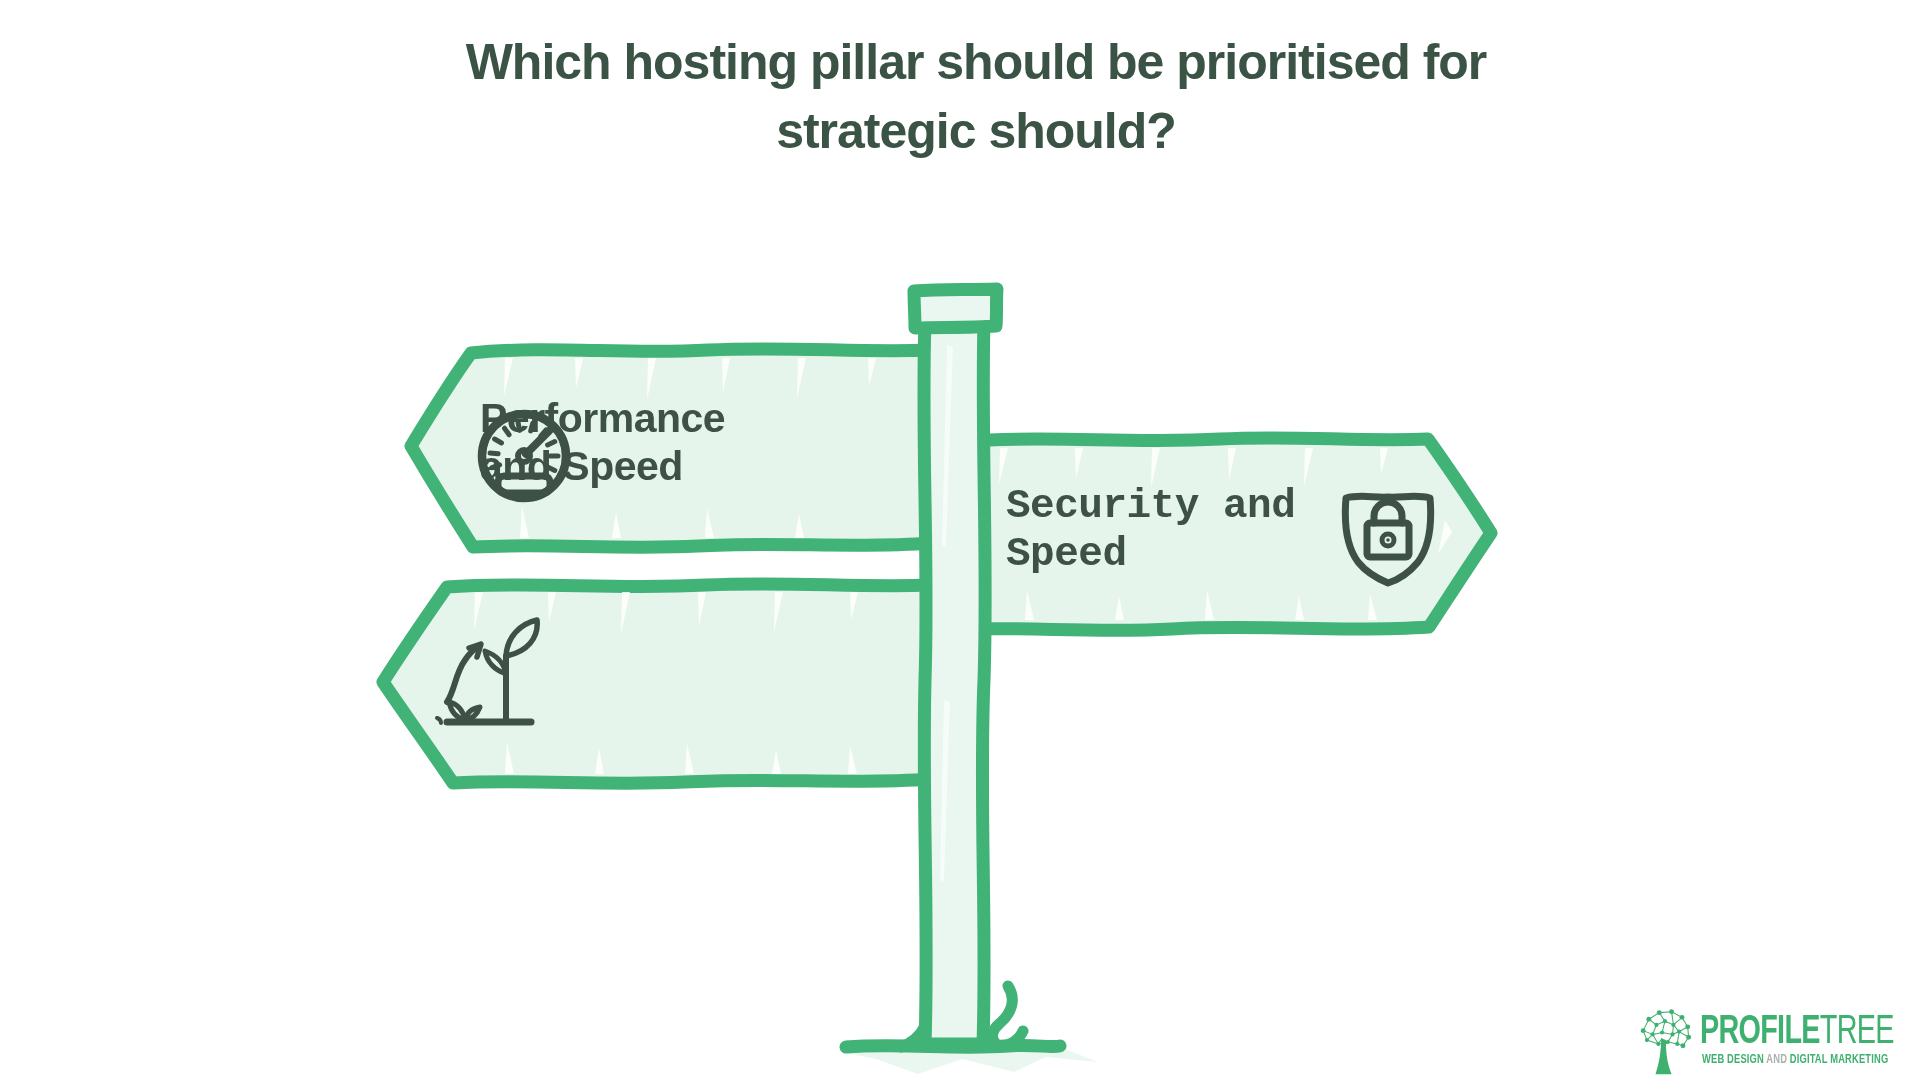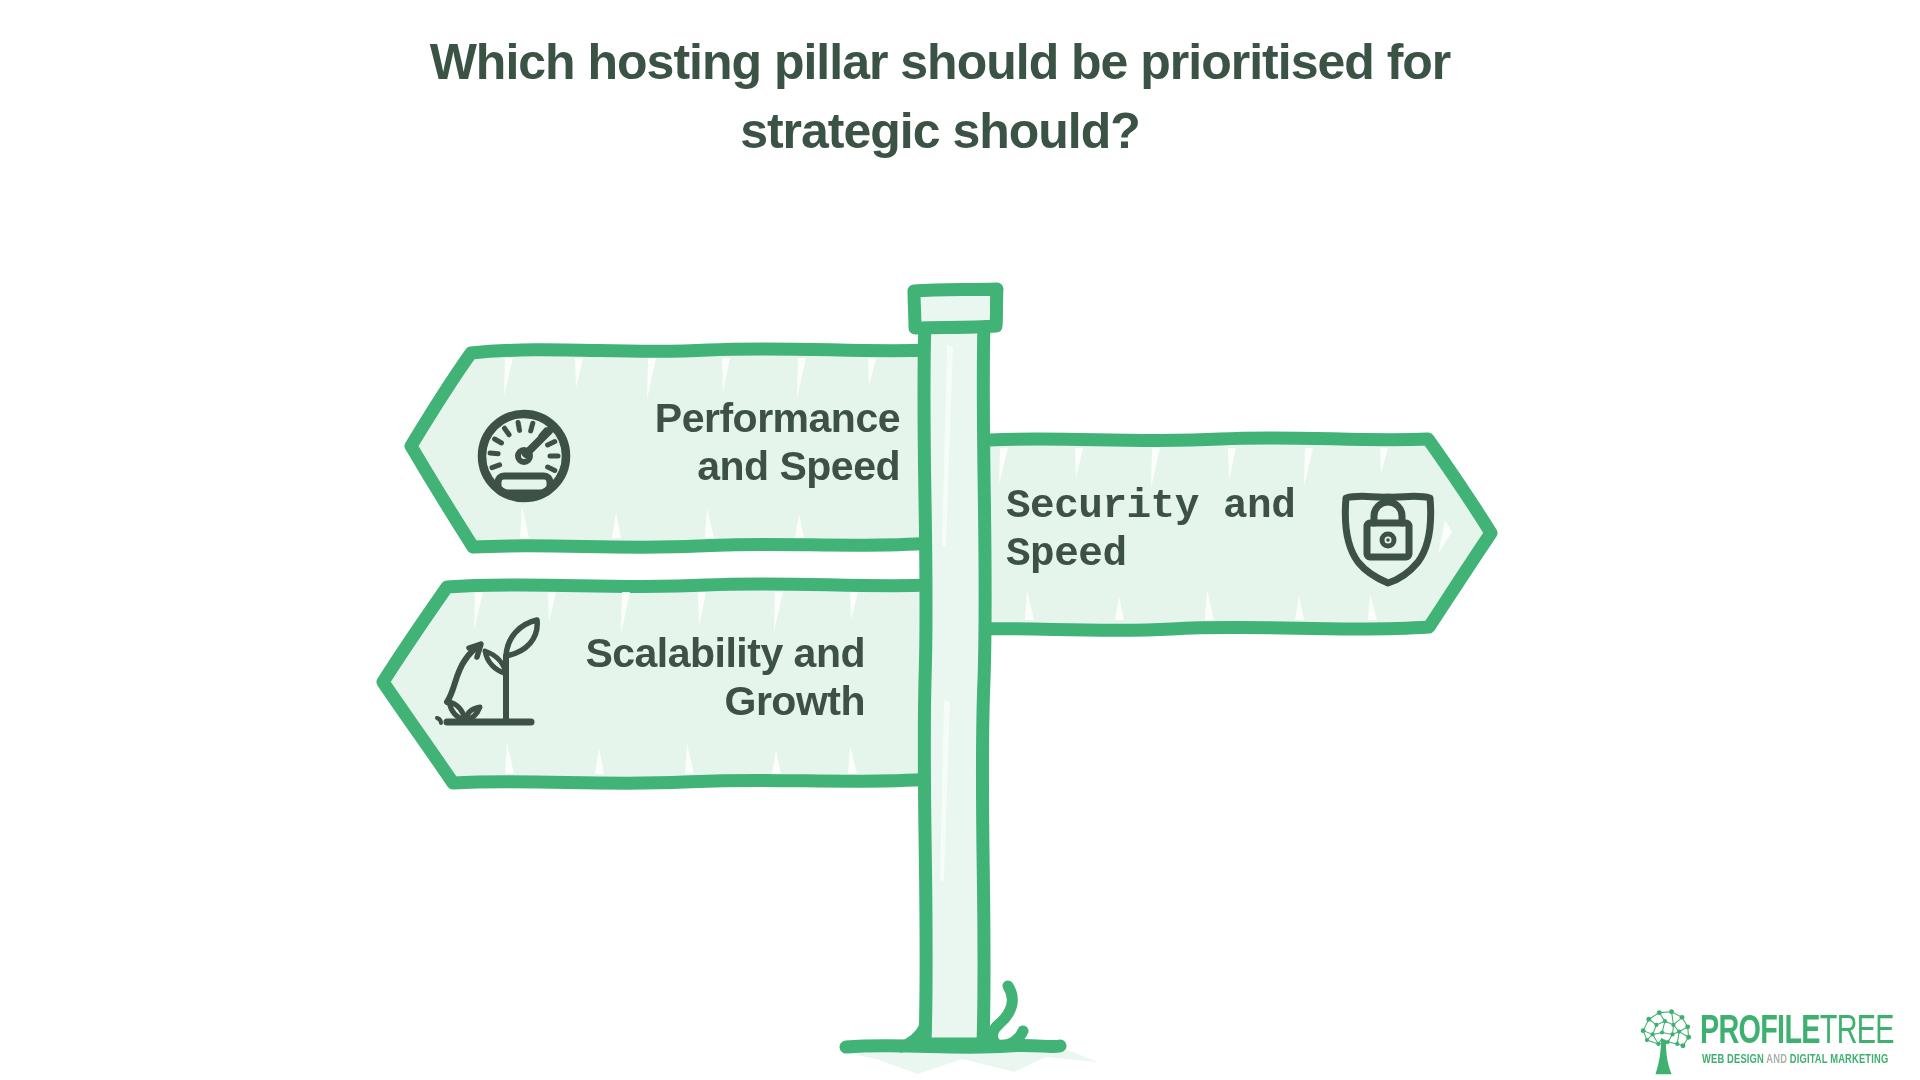--- a/index.html
+++ b/index.html
@@ -15,20 +15,21 @@
   html,body{margin:0;padding:0;}
   body{font-family:"Liberation Sans",sans-serif;background:#fff;}
   .canvas{
     position:relative;width:1920px;height:1080px;background:#ffffff;overflow:hidden;
   }
   .title{
     position:absolute;top:28px;left:0;width:1880px;
     text-align:center;
     font-weight:700;font-size:50px;line-height:69px;letter-spacing:-1px;
     color:var(--title-color,#3a5345);
+    padding-left:36px;
   }
   .signpost-svg{position:absolute;left:0;top:0;}
   .sign-shape{
     fill:var(--sign-fill,#e6f5ec);
     stroke:var(--accent-green,#41b376);
     stroke-width:13;stroke-linejoin:round;
   }
   .pole-shape{
     fill:var(--pole-fill,#e9f7f0);
     stroke:var(--accent-green,#41b376);
@@ -44,21 +45,21 @@
   .icon-stroke{
     fill:none;stroke:var(--text-dark,#3d5147);
     stroke-linecap:round;stroke-linejoin:round;
   }
   .icon-fill{fill:var(--text-dark,#3d5147);stroke:none;}
   .sign-label{
     position:absolute;
     font-weight:700;font-size:41px;line-height:48px;letter-spacing:-0.5px;
     color:var(--text-dark,#3d5147);
   }
-  .sign-label.right{text-align:right;}
+  .sign-label.right{text-align:left;}
   .sign-label.left{text-align:left;font-family:Liberation Mono, monospace;}
   .logo{position:absolute;left:1632px;top:1004px;width:290px;height:76px;}
   .logo .tree{position:absolute;left:0;top:2px;}
   .logo .wordmark{
     position:absolute;left:68px;top:4px;
     font-size:40px;line-height:42px;letter-spacing:-1px;
     color:var(--logo-green,#3eb06f);
     transform:scaleX(0.72);transform-origin:left top;white-space:nowrap;
   }
   .logo .wordmark .bold{font-weight:700;}
@@ -153,24 +154,20 @@
   <div class="sign-label right" style="left:480px;top:394px;width:420px;">
     <div>Performance</div>
     <div>and Speed</div>
   </div>
 
   <div class="sign-label left" style="left:1006px;top:482px;width:420px;">
     <div>Security and</div>
     <div>Speed</div>
   </div>
 
-  <div class="sign-label right" style="left:445px;top:629px;width:420px;">
-    <div>Scalability and</div>
-    <div>Growth</div>
-  </div>
 
   <div class="logo">
     <svg class="tree" width="64" height="72" viewBox="0 0 64 76" xmlns="http://www.w3.org/2000/svg">
       <g stroke="#3eb06f" stroke-width="1.1" fill="none">
         <path d="M10 26 L16 14 L27 7 L40 6 L51 12 L57 22 L58 33 L52 42"></path>
         <path d="M16 14 L24 20 L33 16 L27 7 M33 16 L42 20 L40 6 M42 20 L51 12 M42 20 L48 27 L57 22 M48 27 L58 33 M48 27 L46 40 L52 42"></path>
         <path d="M10 26 L20 30 L24 20 M20 30 L30 28 L33 16 M30 28 L41 30 L42 20 M41 30 L48 27 M41 30 L36 38 L46 40 M36 38 L26 40 L20 30 M26 40 L30 34 M36 38 L34 40 M10 26 L14 36 L20 30 M14 36 L26 40"></path>
       </g>
       <g fill="#3eb06f">
         <circle cx="10" cy="26" r="2.6"></circle>

